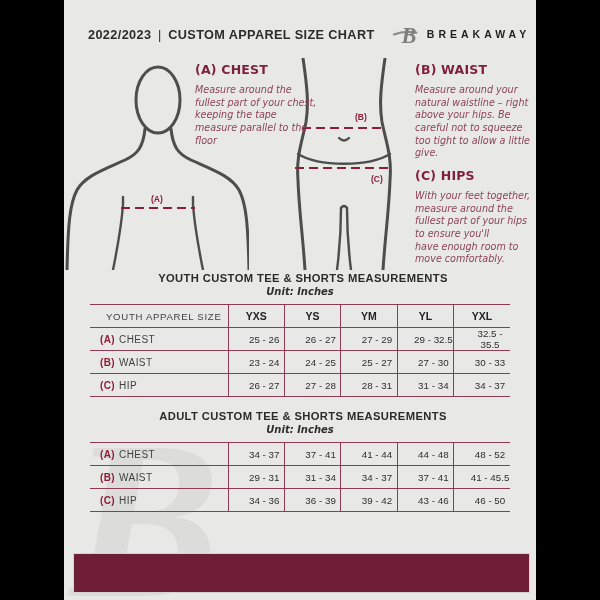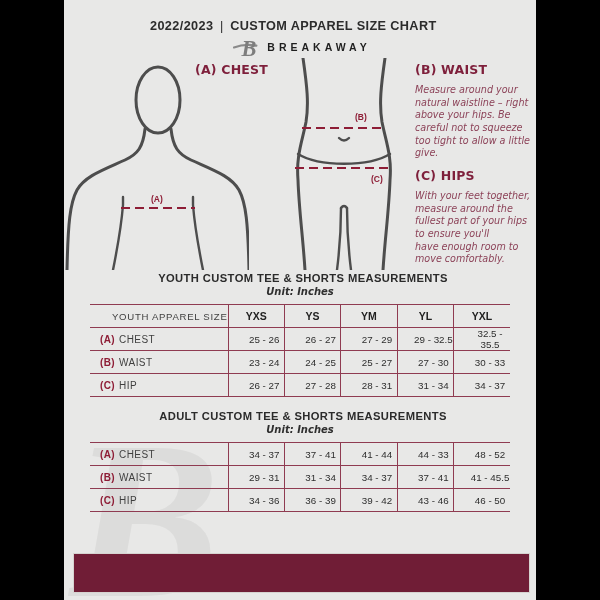--- a/index.html
+++ b/index.html
@@ -8,21 +8,21 @@
     font-family:"Liberation Sans", sans-serif;
     overflow:hidden;
   }
   .page{
     position:relative;width:472px;height:600px;margin:0 auto;
     background:#e8e8e7;overflow:hidden;
   }
   
   .hdr{
     position:absolute;top:18px;left:24px;right:20px;height:32px;
-    display:flex;justify-content:space-between;align-items:center;flex-direction:column;
+    display:flex;justify-content:space-between;align-items:center;
   }
   .hdr-title{
     font-weight:700;font-size:13.5px;color:#2c2c2c;letter-spacing:.4px;
     transform:scaleX(.94);transform-origin:left center;white-space:nowrap;
   }
   .hdr-title .sep{margin:0 7px;font-weight:400;color:#2c2c2c;}
   .brand{display:flex;align-items:center;gap:6px;}
   .brand-name{font-weight:700;font-size:10.5px;letter-spacing:4px;color:#1f1f1f;}
   .logo-svg{display:block;}
   
@@ -51,21 +51,21 @@
     background:transparent;
   }
   col.c-label{width:138px;}
   col.c-size{width:56.4px;}
   th,td{
     border-top:1.4px solid #8f3b51;border-bottom:1.4px solid #8f3b51;
     padding:0;height:22px;vertical-align:middle;background:transparent;
   }
   th+th,td+td{border-left:1.3px solid #8f3b51;}
   th.size-head{font-size:10.5px;font-weight:700;color:#222;text-align:center;}
-  th.label-head{font-size:9.6px;font-weight:400;color:#3f3f3f;text-align:right;padding-left:10px;letter-spacing:.7px;}
+  th.label-head{font-size:9.6px;font-weight:400;color:#3f3f3f;text-align:center;padding-left:10px;letter-spacing:.7px;}
   td.val{font-size:9.8px;color:#2e2e2e;text-align:center;font-weight:500;padding-left:16px;}
   td.rowlab{text-align:left;padding-left:10px;font-size:10px;color:#3f3f3f;letter-spacing:.4px;}
   td.rowlab b{color:#8e1d36;font-weight:700;margin-right:4px;}
   
   .watermark{
     position:absolute;left:6px;top:408px;z-index:1;
     font-family:"Liberation Serif", serif;font-weight:700;font-style:italic;
     font-size:225px;line-height:1;color:rgba(0,0,0,0.05);pointer-events:none;
   }
   .footer-bar{
@@ -110,20 +110,21 @@
     <path class="fig-line thin" d="M 68 150 C 68 176 70 196 72 212"></path>
     <path class="fig-line thin" d="M 62 150 Q 65 146 68 150"></path>
     <line class="dash" x1="23" y1="70" x2="105" y2="70"></line>
     <text class="fig-label" x="76" y="62">(B)</text>
     <line class="dash" x1="16" y1="110" x2="114" y2="110"></line>
     <text class="fig-label" x="92" y="124">(C)</text>
   </svg>
 
   <div class="mtext" style="left:131px;top:62px">
     <h3>(A) CHEST</h3>
+    <p>Measure around the fullest part of your chest, keeping the tape measure parallel to the floor</p>
   </div>
 
   <div class="mtext" style="left:351px;top:62px">
     <h3>(B) WAIST</h3>
     <p>Measure around your natural waistline – right above your hips. Be careful not to squeeze too tight to allow a little give.</p>
     <h3 class="sub">(C) HIPS</h3>
     <p>With your feet together, measure around the fullest part of your hips to ensure you'll
 have enough room to move comfortably.</p>
   </div>
 
@@ -189,21 +190,21 @@
           <col class="c-size">
           <col class="c-size">
           <col class="c-size">
         </colgroup>
       <tbody>
       <tr>
         <td class="rowlab"><b>(A)</b><span>CHEST</span></td>
         <td class="val">34 - 37</td>
         <td class="val">37 - 41</td>
         <td class="val">41 - 44</td>
-        <td class="val">44 - 33</td>
+        <td class="val">44 - 48</td>
         <td class="val">48 - 52</td>
       </tr>
       <tr>
         <td class="rowlab"><b>(B)</b><span>WAIST</span></td>
         <td class="val">29 - 31</td>
         <td class="val">31 - 34</td>
         <td class="val">34 - 37</td>
         <td class="val">37 - 41</td>
         <td class="val">41 - 45.5</td>
       </tr>

